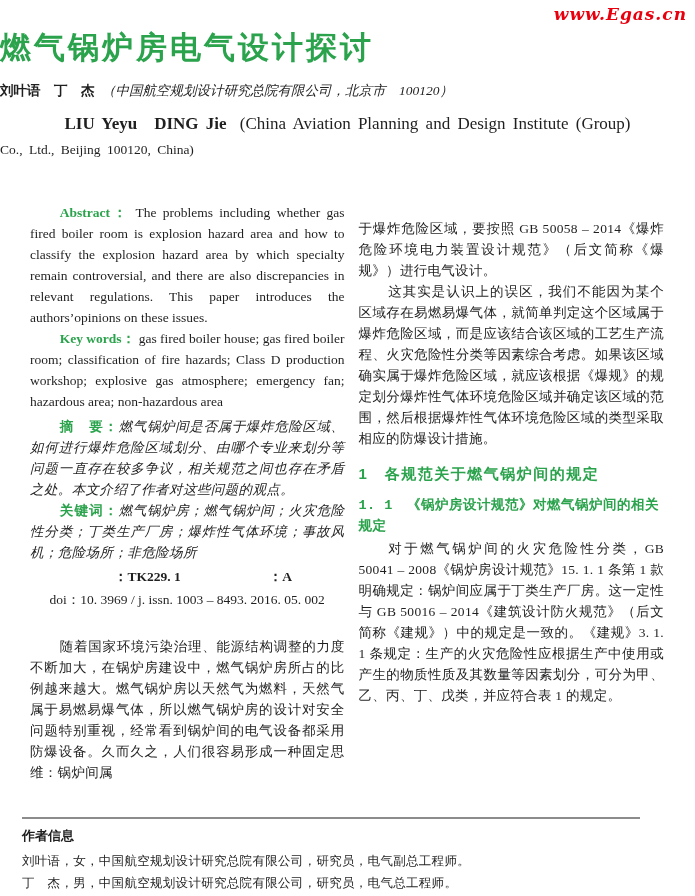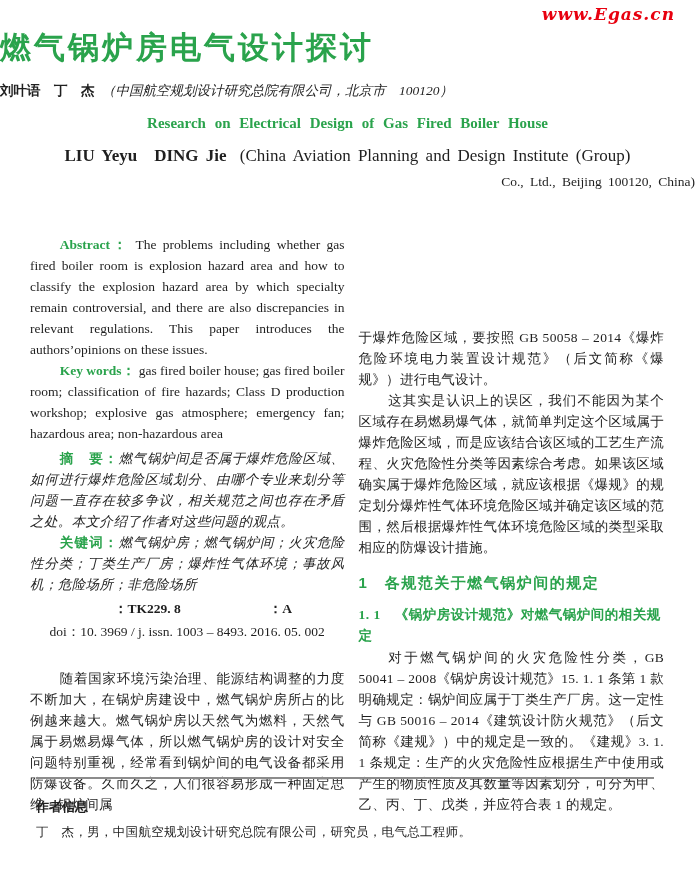--- a/index.html
+++ b/index.html
@@ -6,21 +6,21 @@
   html,body { background:#ffffff; }
   .page {
     position:relative;
     width:695px; height:896px;
     background:#ffffff;
     font-family:"Liberation Serif","DejaVu Serif",serif;
     color:#1f1f1f;
     overflow:hidden;
   }
   .watermark {
-    position:absolute; top:4px; right:20px;
+    position:absolute; top:4px; right:8px;
     color:#e8000f; font-size:17px;
     font-style:italic; font-weight:bold;
     font-family:"DejaVu Serif",serif;
     letter-spacing:1px;
   }
   .title-zh {
     margin-top:27px;
     text-align:left;
     color:#2aa34c;
     font-size:31px; font-weight:bold;
@@ -47,33 +47,32 @@
   }
   .authors-en {
     margin-top:12px;
     text-align:center;
     font-size:17px;
     word-spacing:3px;
   }
   .authors-en .names-en { font-weight:bold; margin-right:6px; }
   .affil-en2 {
     margin-top:7px;
-    text-align:right;
+    text-align:left;
     font-size:13.5px;
     word-spacing:3px;
   }
   .columns {
     display:flex;
     margin-top:44px;
     padding-left:30px; padding-right:31px;
     gap:14px;
-    align-items:flex-end;
   }
   .col-left  { width:315px; }
-  .col-right { width:306px; }
+  .col-right { width:306px;margin-top:16px; }
   p, .line {
     font-size:13.5px;
     line-height:21px;
     text-align:justify;
   }
   .indent { text-indent:2.2em; }
   .label-green-serif {
     color:#2aa34c; font-weight:bold;
     font-family:"Liberation Serif","DejaVu Serif",serif;
   }
@@ -102,33 +101,32 @@
     color:#2aa34c;
     font-family:"Liberation Sans","DejaVu Sans",sans-serif;
     font-size:15px; font-weight:bold;
     letter-spacing:1.5px;
     text-align:left;
     line-height:21px;
   }
   .subsec-heading {
     margin:1px 0 1px 0;
     color:#2aa34c;
-    font-family:Liberation Serif, serif;
+    font-family:Liberation Mono, monospace;
     font-size:13.5px; font-weight:bold;
     letter-spacing:0.5px;
     text-align:left;
     line-height:21px;
   }
   .footer {
     position:absolute;
-    left:22px; top:777px;
+    left:22px; top:817px;
     width:618px;
     border-top:2px solid #8c8c8c;
-    padding-top:19px;
-    margin-left:14px;
+    padding-top:8px;
   }
   .footer-heading {
     font-family:"Liberation Sans","DejaVu Sans",sans-serif;
     font-weight:bold;
     font-size:13px;
     margin-bottom:5px;
   }
   .footer-line {
     font-size:12.5px;
     line-height:22px;
@@ -143,50 +141,50 @@
 
   <div class="watermark">www.Egas.cn</div>
 
   <h1 class="title-zh">燃气锅炉房电气设计探讨</h1>
 
   <div class="authors-zh">
     <span class="names">刘叶语　丁　杰</span>
     <span class="affil">（中国航空规划设计研究总院有限公司，北京市　100120）</span>
   </div>
 
-  <h2 class="title-en">Research on Electrical Design of Gas Fired Boiler House</h2>
 
   <div class="authors-en">
     <span class="names-en">LIU Yeyu　DING Jie</span>
     <span>(China Aviation Planning and Design Institute (Group)</span>
   </div>
   <div class="affil-en2">Co., Ltd., Beijing 100120, China)</div>
 
   <div class="columns">
 
     <div class="col-left">
       <p class="indent"><span class="label-green-serif">Abstract：</span> <span>The problems including whether gas fired boiler room is explosion hazard area and how to classify the explosion hazard area by which specialty remain controversial, and there are also discrepancies in relevant regulations. This paper introduces the authors’opinions on these issues.</span></p>
       <p class="indent"><span class="label-green-serif">Key words：</span> <span>gas fired boiler house; gas fired boiler room; classification of fire hazards; Class D production workshop; explosive gas atmosphere; emergency fan; hazardous area; non-hazardous area</span></p>
       <p class="zh-abstract indent" style="margin-top:4px;"><span class="label-green-sans">摘　要：</span><span>燃气锅炉间是否属于爆炸危险区域、如何进行爆炸危险区域划分、由哪个专业来划分等问题一直存在较多争议，相关规范之间也存在矛盾之处。本文介绍了作者对这些问题的观点。</span></p>
       <p class="zh-abstract indent"><span class="label-green-sans">关键词：</span><span>燃气锅炉房；燃气锅炉间；火灾危险性分类；丁类生产厂房；爆炸性气体环境；事故风机；危险场所；非危险场所</span></p>
       <div class="line clc-line">
-        <span class="clc1">：TK229. 8</span><span class="clc2">：A</span>
+        <span class="clc1">：TK229. 1</span><span class="clc2">：A</span>
       </div>
       <div class="line doi-line">doi：10. 3969 / j. issn. 1003 – 8493. 2016. 05. 002</div>
       <p class="zh-body indent intro-para">随着国家环境污染治理、能源结构调整的力度不断加大，在锅炉房建设中，燃气锅炉房所占的比例越来越大。燃气锅炉房以天然气为燃料，天然气属于易燃易爆气体，所以燃气锅炉房的设计对安全问题特别重视，经常看到锅炉间的电气设备都采用防爆设备。久而久之，人们很容易形成一种固定思维：锅炉间属</p>
     </div>
 
     <div class="col-right">
       <p class="zh-body">于爆炸危险区域，要按照 GB 50058 – 2014《爆炸危险环境电力装置设计规范》（后文简称《爆规》）进行电气设计。</p>
       <p class="zh-body indent">这其实是认识上的误区，我们不能因为某个区域存在易燃易爆气体，就简单判定这个区域属于爆炸危险区域，而是应该结合该区域的工艺生产流程、火灾危险性分类等因素综合考虑。如果该区域确实属于爆炸危险区域，就应该根据《爆规》的规定划分爆炸性气体环境危险区域并确定该区域的范围，然后根据爆炸性气体环境危险区域的类型采取相应的防爆设计措施。</p>
       <h3 class="sec-heading">1　各规范关于燃气锅炉间的规定</h3>
       <h4 class="subsec-heading">1. 1　《锅炉房设计规范》对燃气锅炉间的相关规定</h4>
       <p class="zh-body indent">对于燃气锅炉间的火灾危险性分类，GB 50041 – 2008《锅炉房设计规范》15. 1. 1 条第 1 款明确规定：锅炉间应属于丁类生产厂房。这一定性与 GB 50016 – 2014《建筑设计防火规范》（后文简称《建规》）中的规定是一致的。《建规》3. 1. 1 条规定：生产的火灾危险性应根据生产中使用或产生的物质性质及其数量等因素划分，可分为甲、乙、丙、丁、戊类，并应符合表 1 的规定。</p>
     </div>
 
   </div>
 
   <div class="footer">
     <div class="footer-heading">作者信息</div>
+    <div class="footer-line">刘叶语，女，中国航空规划设计研究总院有限公司，研究员，电气副总工程师。</div>
     <div class="footer-line">丁　杰，男，中国航空规划设计研究总院有限公司，研究员，电气总工程师。</div>
   </div>
 
 </div>
 
 </body></html>

